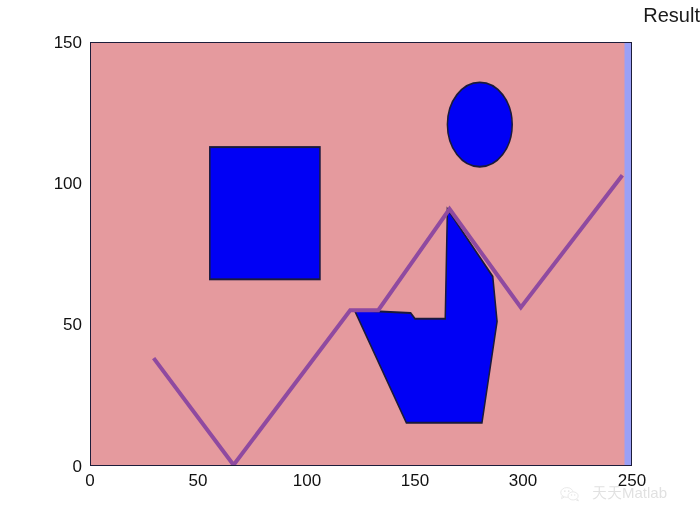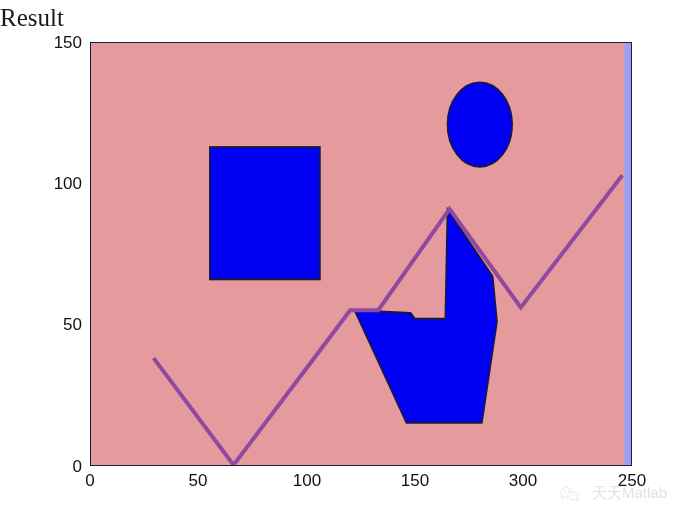--- a/index.html
+++ b/index.html
@@ -8,26 +8,25 @@
     background:#ffffff;
     font-family:"Liberation Sans", sans-serif;
     overflow:hidden;
     position:relative;
   }
   #figure{position:absolute;left:0;top:0;width:700px;height:525px;background:#fff;}
 
   #title{
     position:absolute;
     left:0;top:4px;width:700px;
-    text-align:left;
-    font-size:25px;
+    text-align:right;
+    font-size:20px;
     color:#1a1a1a;
     font-weight:400;
     letter-spacing:0px;
-    font-family:Liberation Serif, serif;
   }
 
   
   #axes{
     position:absolute;
     left:90px;top:42px;
     width:542px;height:424px;
     border:1.5px solid #1d1d3a;
     box-sizing:border-box;
     background:#e59a9e;

